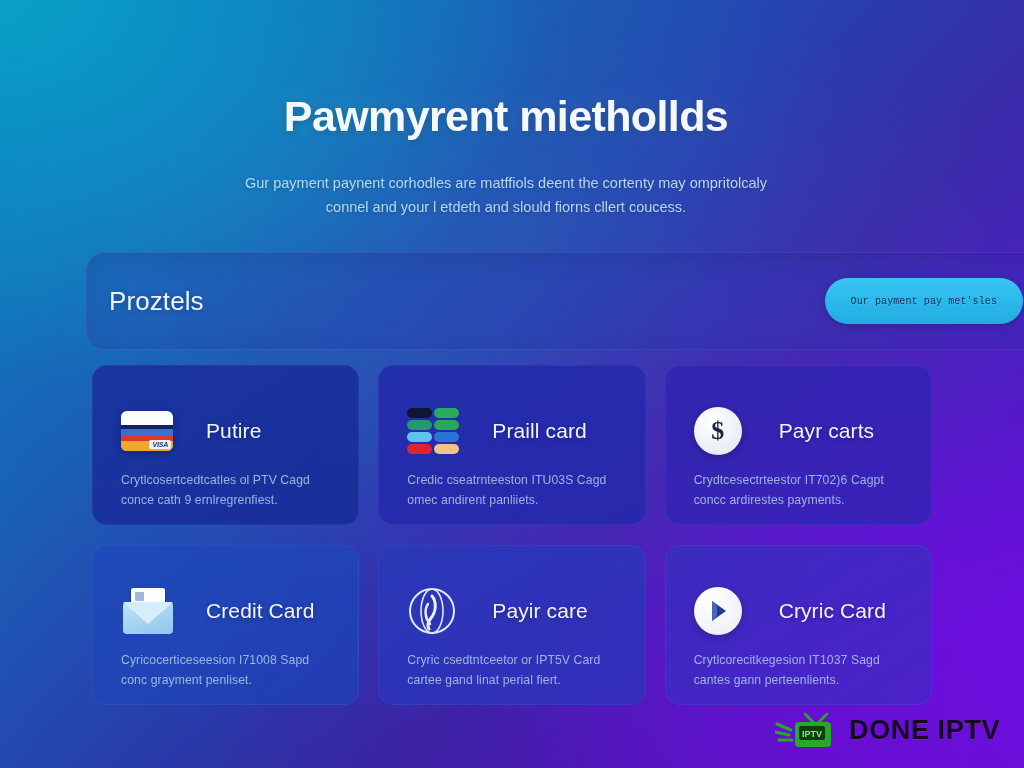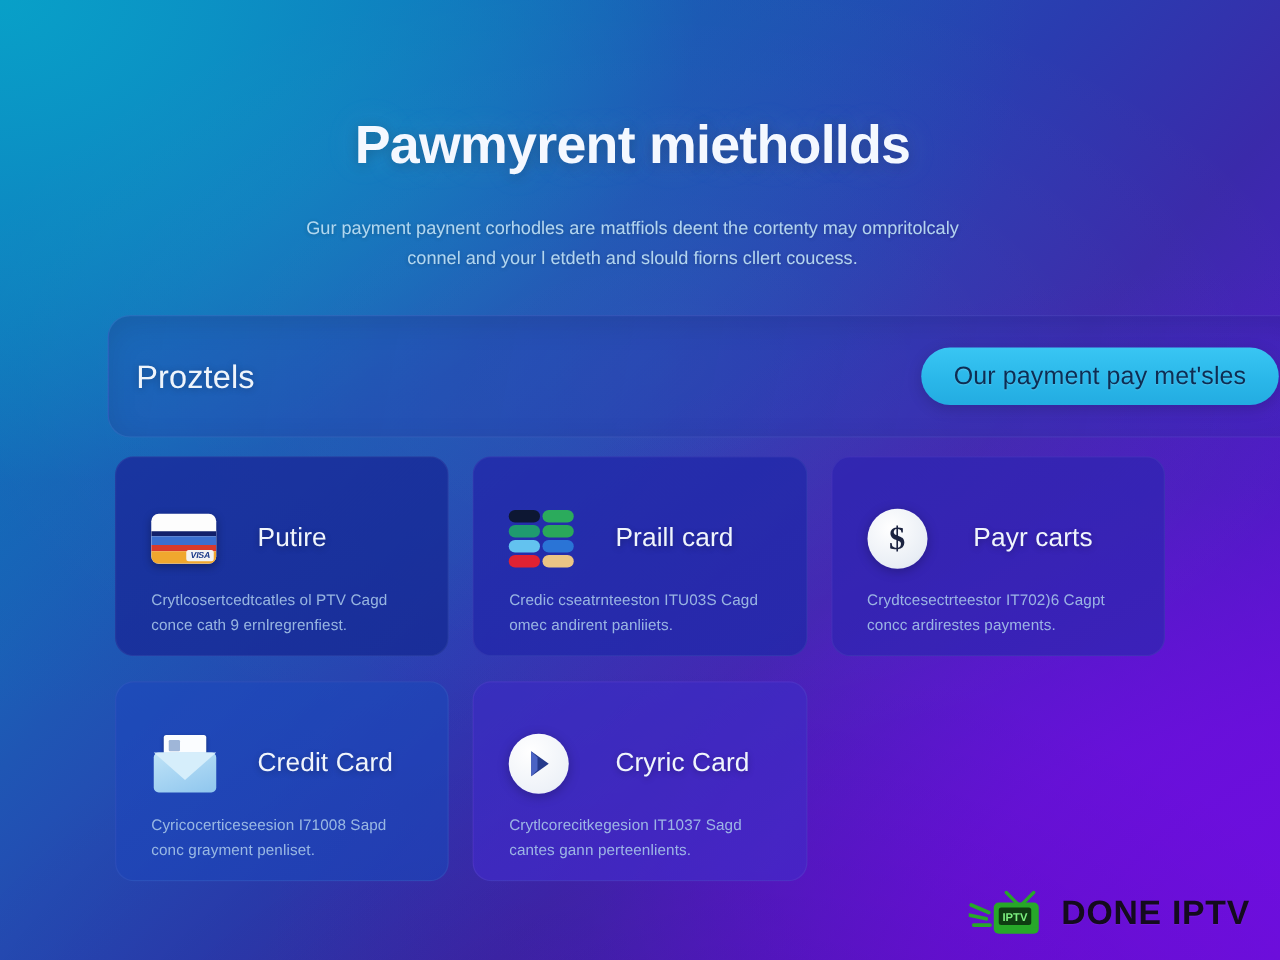--- a/index.html
+++ b/index.html
@@ -106,28 +106,28 @@
 
   .panel-pill {
     height: 46px;
     border-radius: 23px;
     padding: 0 26px;
     display: flex;
     align-items: center;
     justify-content: center;
     background: linear-gradient(180deg, #39c6f3 0%, #2bb8ea 52%, #23ace1 100%);
     color: #0e2d53;
-    font-size: 20px;
+    font-size: 10px;
     letter-spacing: 0.1px;
     border: none;
     cursor: pointer;
     box-shadow: 0 3px 12px rgba(0,0,0,0.16);
     text-shadow: 0 1px 1px rgba(255,255,255,0.18);
     white-space: nowrap;
-    font-family: Liberation Sans, sans-serif;
+    font-family: Liberation Mono, monospace;
   }
 
   
   .grid {
     position: absolute;
     left: 92px;
     top: 365px;
     width: 840px;
     display: grid;
     grid-template-columns: repeat(3, 1fr);
@@ -373,20 +373,37 @@
           </div>
         </div>
         <div class="card-label">Credit Card</div>
       </div>
       <div class="card-desc">
         <div>Cyricocerticeseesion I71008 Sapd</div>
         <div>conc grayment penliset.</div>
       </div>
     </div>
 
+    <div class="method-card c4">
+      <div class="card-head">
+        <div class="card-icon">
+          <svg class="ic-globe" viewBox="0 0 50 50">
+            <circle cx="25" cy="25" r="22" fill="none" stroke="#dfe9f6" stroke-width="2"></circle>
+            <ellipse cx="25" cy="25" rx="11" ry="22" fill="none" stroke="#dfe9f6" stroke-width="1.6"></ellipse>
+            <path d="M25 10 C30 16 29 26 24 32 C21 36 20 40 22 43" fill="none" stroke="#e8f1fb" stroke-width="3" stroke-linecap="round"></path>
+            <path d="M21 18 C17 24 18 32 23 38" fill="none" stroke="#e8f1fb" stroke-width="2.4" stroke-linecap="round"></path>
+          </svg>
+        </div>
+        <div class="card-label">Payir care</div>
+      </div>
+      <div class="card-desc">
+        <div>Cryric csedtntceetor or IPT5V Card</div>
+        <div>cartee gand linat perial fiert.</div>
+      </div>
+    </div>
 
     <div class="method-card c5">
       <div class="card-head">
         <div class="card-icon">
           <div class="ic-play">
             <svg width="26" height="26" viewBox="0 0 26 26">
               <path d="M7 3 L21 13 L7 23 Z" fill="#253a8c"></path>
               <path d="M7 3 L7 23 L12 18 L12 8 Z" fill="#4a63c4"></path>
             </svg>
           </div>

